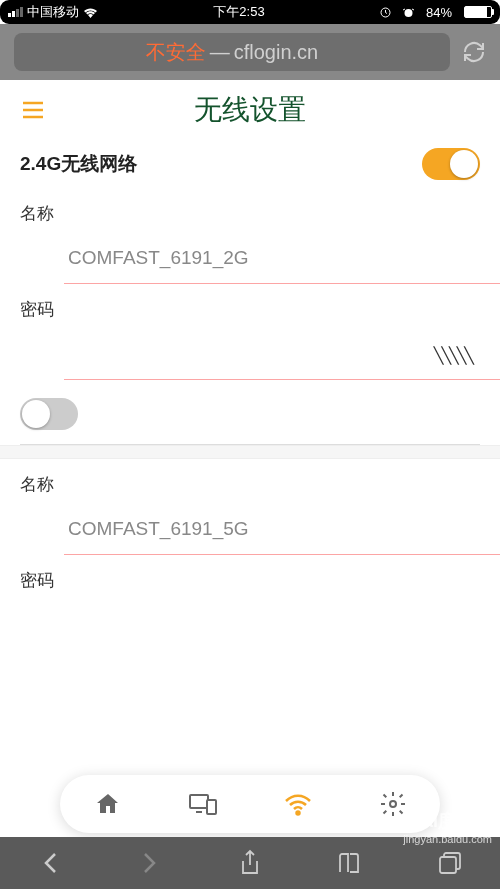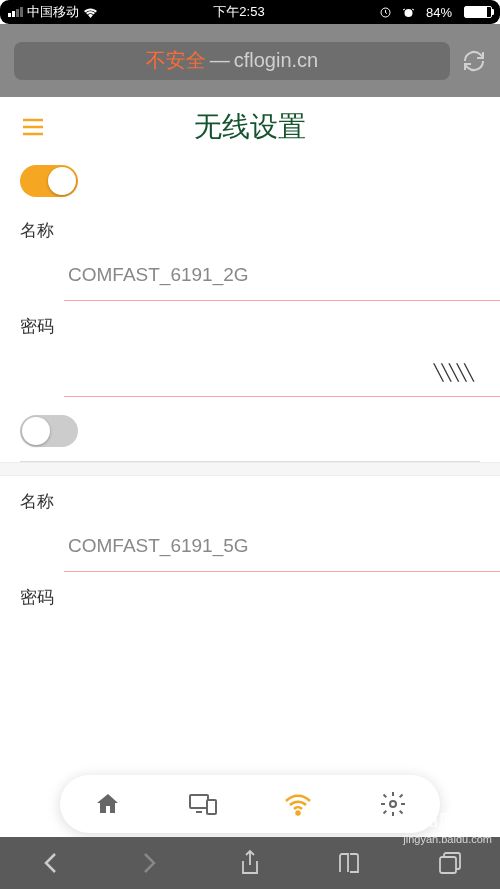--- a/index.html
+++ b/index.html
@@ -11,21 +11,21 @@
     .signal-bars { display: inline-flex; align-items: flex-end; gap: 1px; }
     .signal-bars span { width: 3px; background: #fff; }
     .signal-bars span:nth-child(1) { height: 4px; }
     .signal-bars span:nth-child(2) { height: 6px; }
     .signal-bars span:nth-child(3) { height: 8px; background: #666; }
     .signal-bars span:nth-child(4) { height: 10px; background: #666; }
     .battery { width: 28px; height: 12px; border: 1px solid #fff; border-radius: 2px; position: relative; display: inline-flex; align-items: center; }
     .battery::after { content: ""; position: absolute; right: -3px; width: 2px; height: 6px; background: #fff; border-radius: 0 1px 1px 0; }
     .battery-fill { width: 84%; height: 100%; background: #fff; }
     
-    .url-bar { height: 73px; background: #888; display: flex; align-items: center; padding: 0 14px; gap: 12px; }
+    .url-bar { height: 56px; background: #888; display: flex; align-items: center; padding: 0 14px; gap: 12px; }
     .url-field { flex: 1; height: 38px; background: #6e6e6e; border-radius: 8px; display: flex; align-items: center; justify-content: center; font-size: 20px; }
     .url-warn { color: #ff6b35; }
     .url-text { color: #d0d0d0; margin-left: 4px; }
     .refresh-icon { color: #d0d0d0; }
     
     .page-header { height: 60px; display: flex; align-items: center; padding: 0 20px; position: relative; }
     .menu-icon { color: #f5a623; }
     .page-title { position: absolute; left: 50%; transform: translateX(-50%); font-size: 28px; color: #14532d; }
     
     .section { padding: 0 20px; }
@@ -106,20 +106,21 @@
   <svg class="menu-icon" width="26" height="26" viewBox="0 0 26 26" fill="none" stroke="currentColor" stroke-width="2.5">
       <line x1="3" y1="6" x2="23" y2="6"></line>
       <line x1="3" y1="13" x2="23" y2="13"></line>
       <line x1="3" y1="20" x2="23" y2="20"></line>
     </svg>
   <div class="page-title">无线设置</div>
 </div>
 
 <div class="section">
   <div class="section-header">
+    <div class="section-title">2.4G无线网络</div>
     <div class="toggle on">
         <div class="toggle-knob"></div>
       </div>
   </div>
   <div class="field-label">名称</div>
   <input class="field-input" value="COMFAST_6191_2G" style="">
   <div class="field-label">密码</div>
   <div class="pwd-row">
     <input class="field-input" type="password" value="" style="">
     <span class="eye-icon">╲╲╲╲╲</span>

